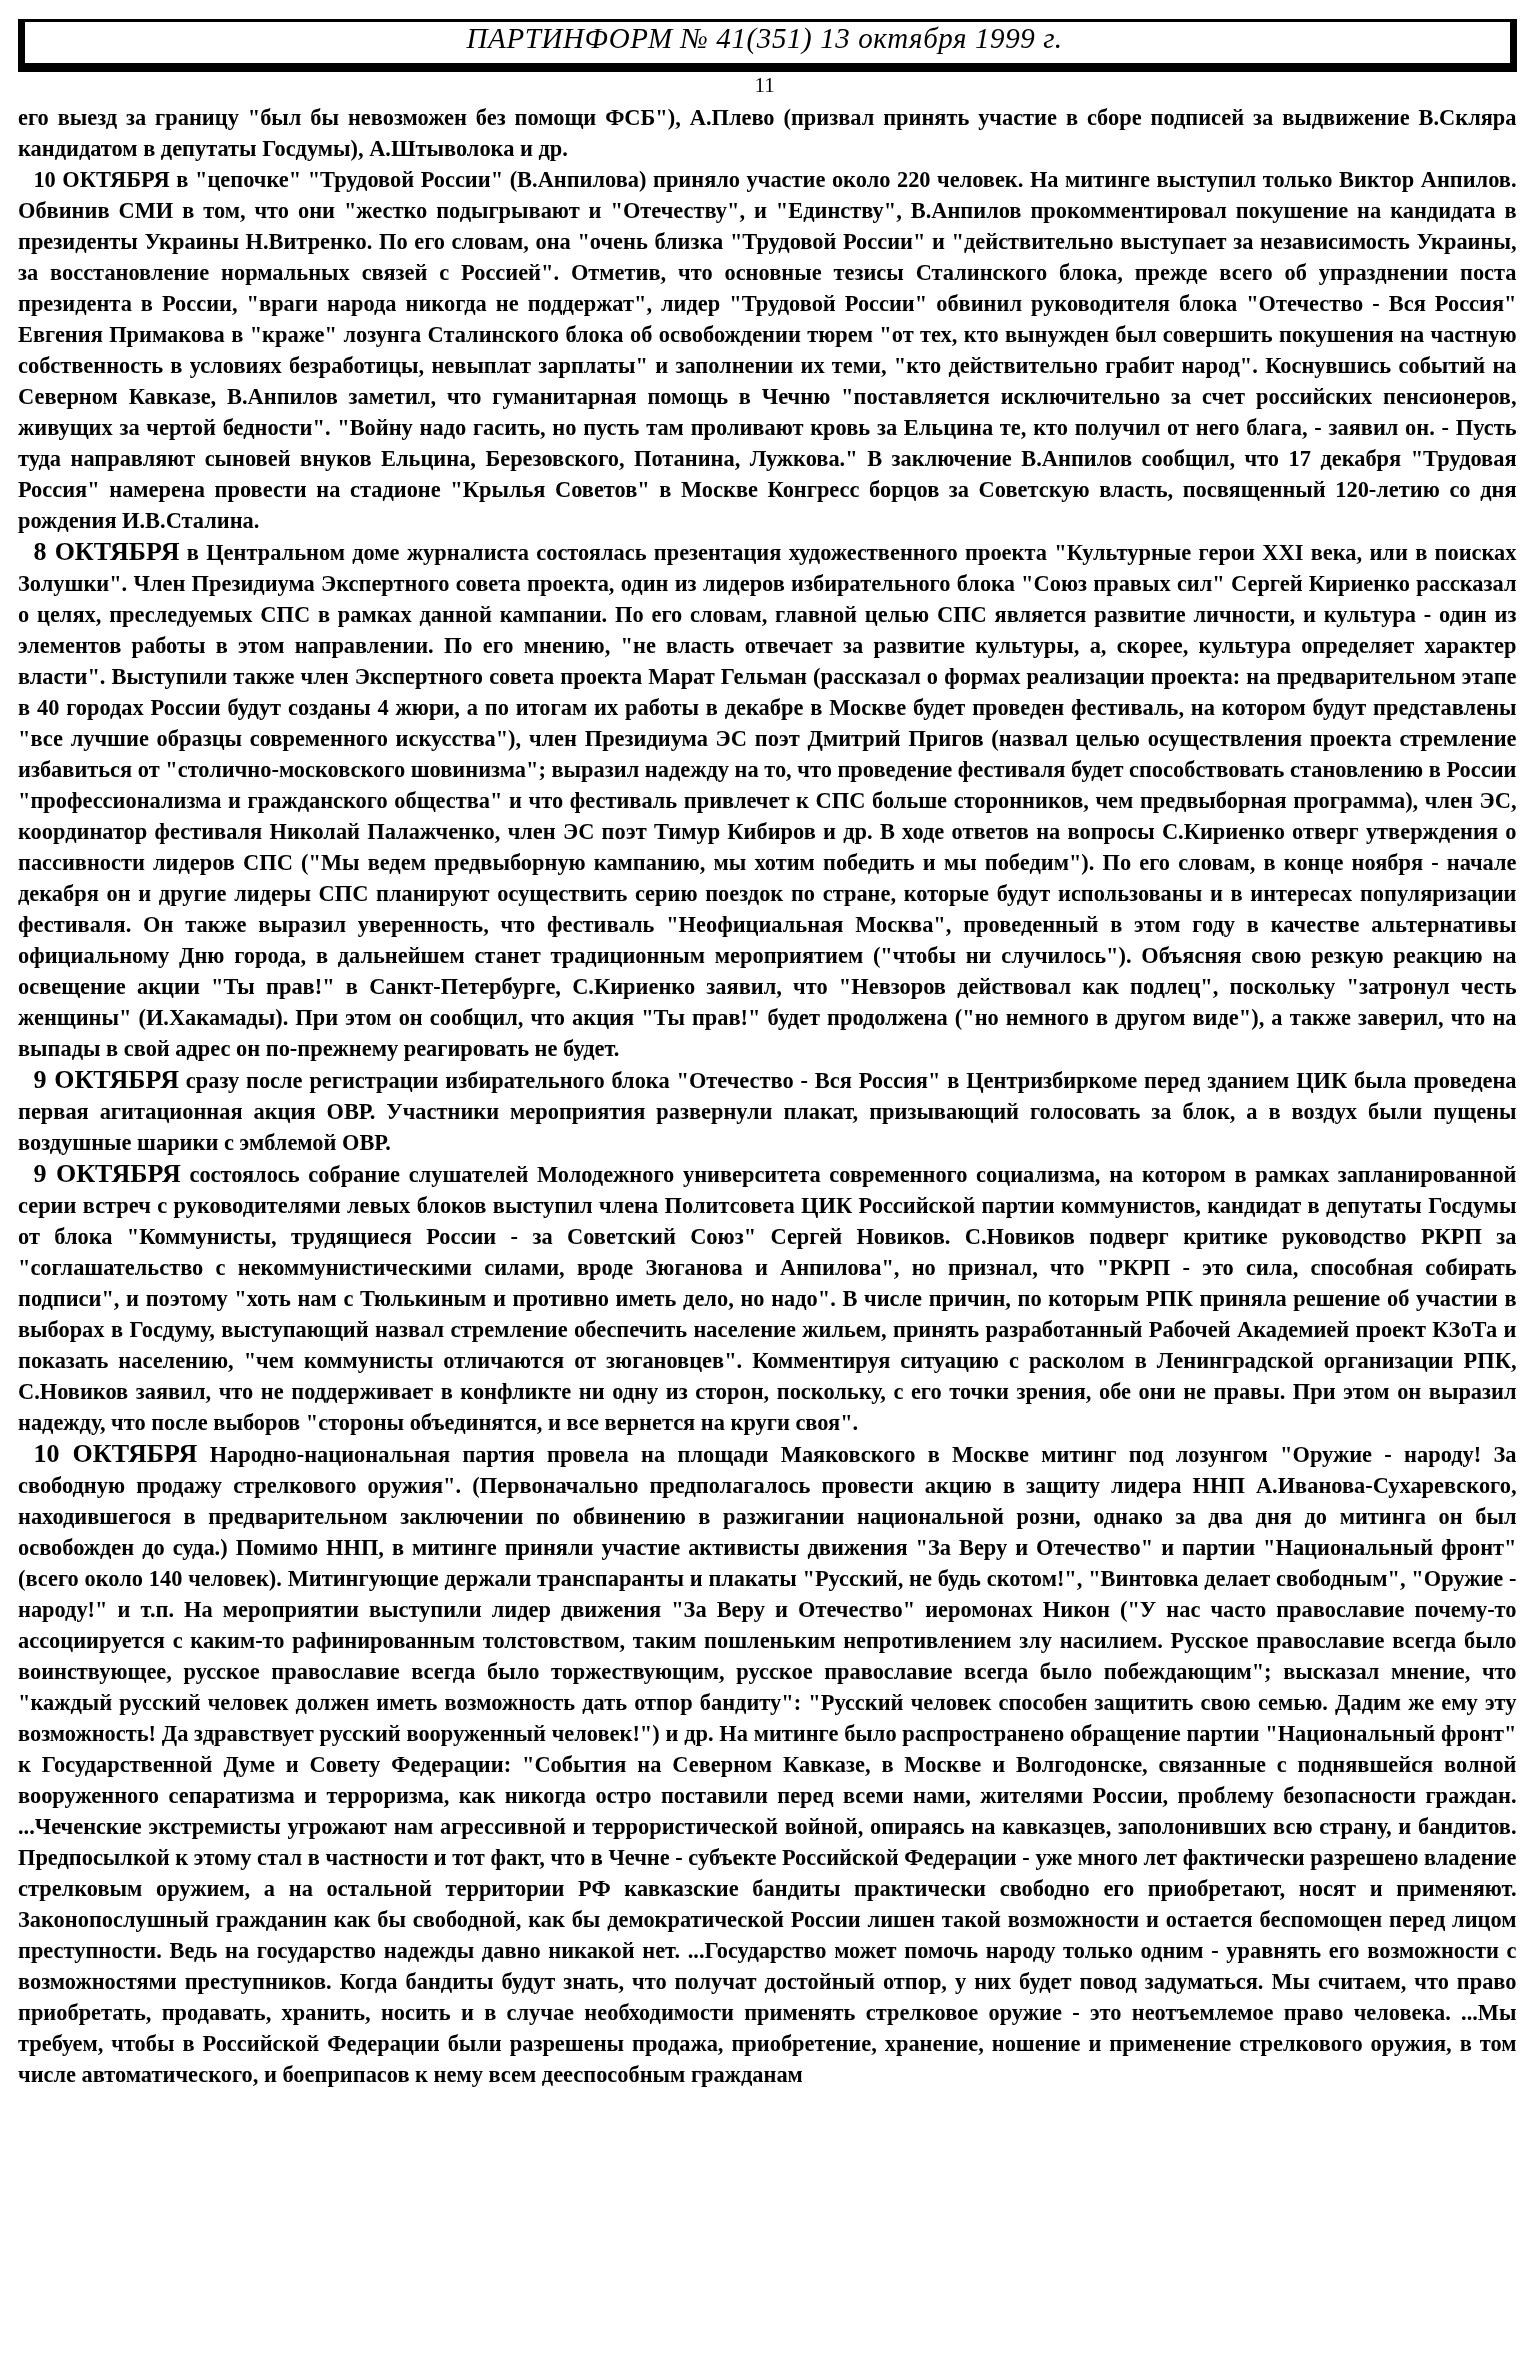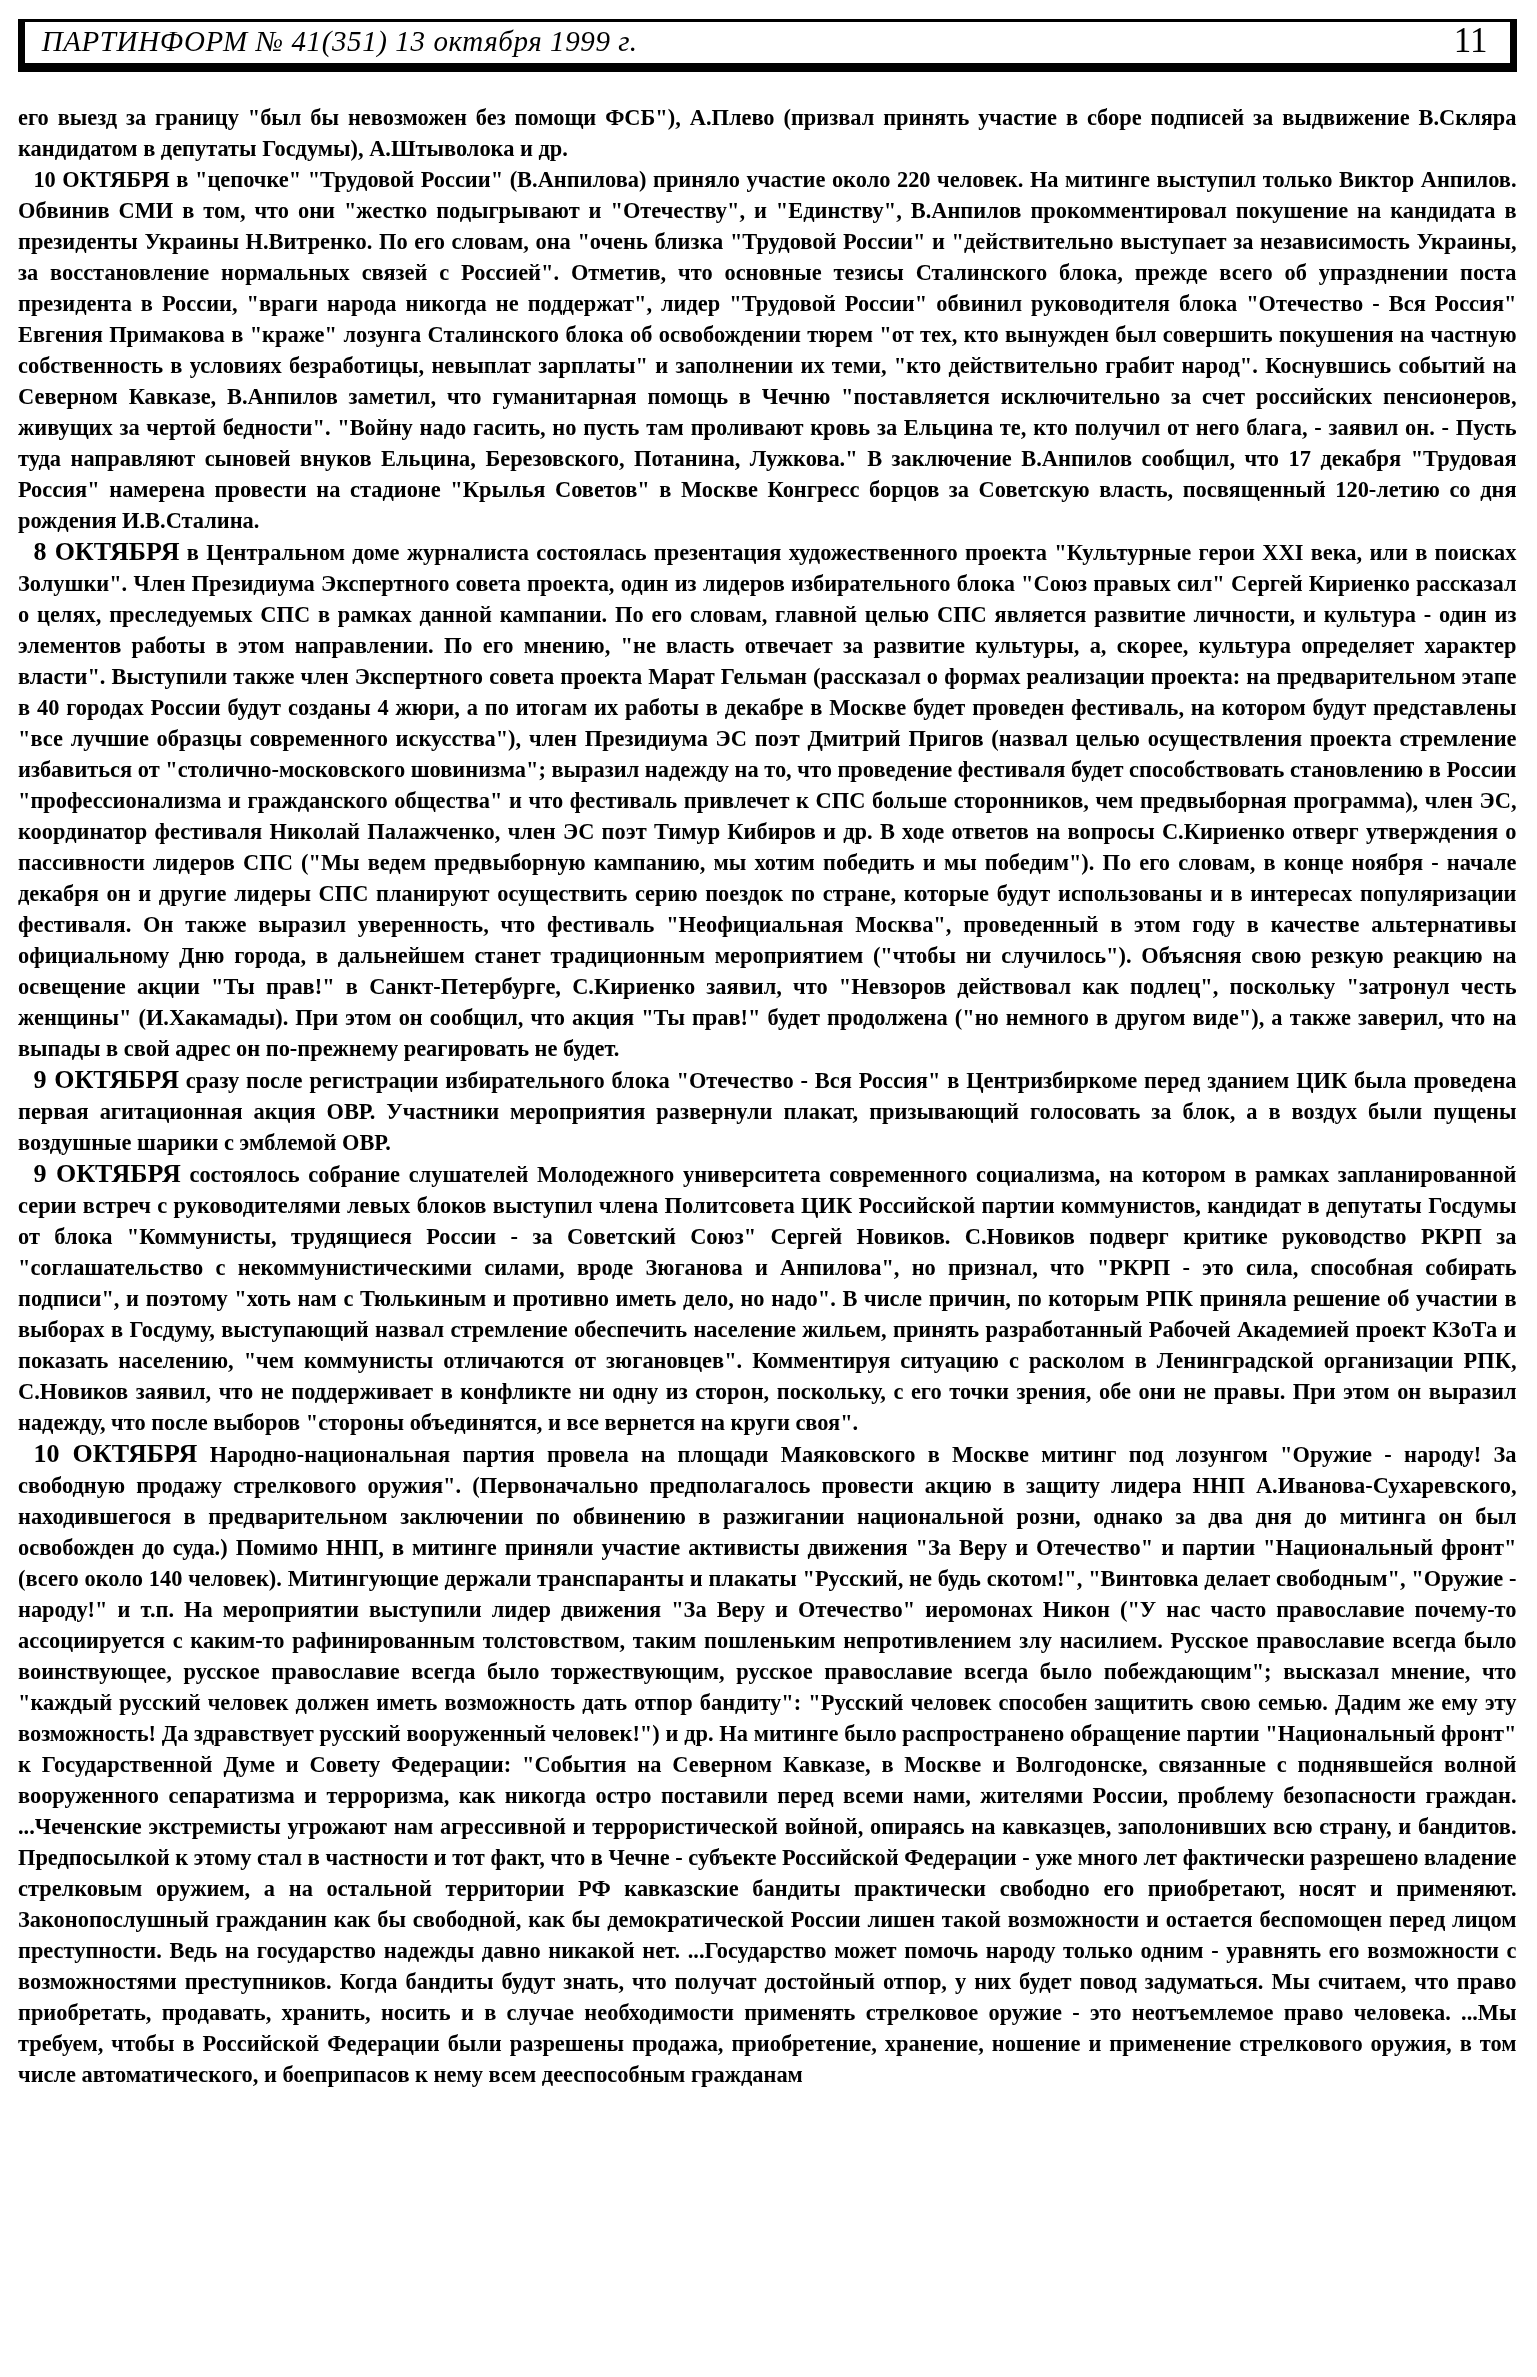--- a/index.html
+++ b/index.html
@@ -22,30 +22,32 @@
   .header-box {
     box-sizing: border-box;
     border-style: solid;
     border-color: #000000;
     border-width: 3.2px 7px 9.6px 7px;
     height: 53px;
     display: flex;
     align-items: center;
     justify-content: space-between;
     padding: 0 22px 2.6px 16.7px;
+    flex-direction: column;
   }
   .header-title {
     font-style: italic;
     font-size: 29px;
     letter-spacing: 0.6px;
     white-space: nowrap;
   }
   .header-pagenum {
     font-style: normal;
-    font-size: 35px;
+    font-size: 21px;
+    margin-top: 18px;
   }
   .body-text {
     margin-top: 29.5px;
     font-weight: bold;
     font-size: 22.4px;
     line-height: 31px;
     text-align: justify;
     letter-spacing: 0px;
   }
   .body-text p {

